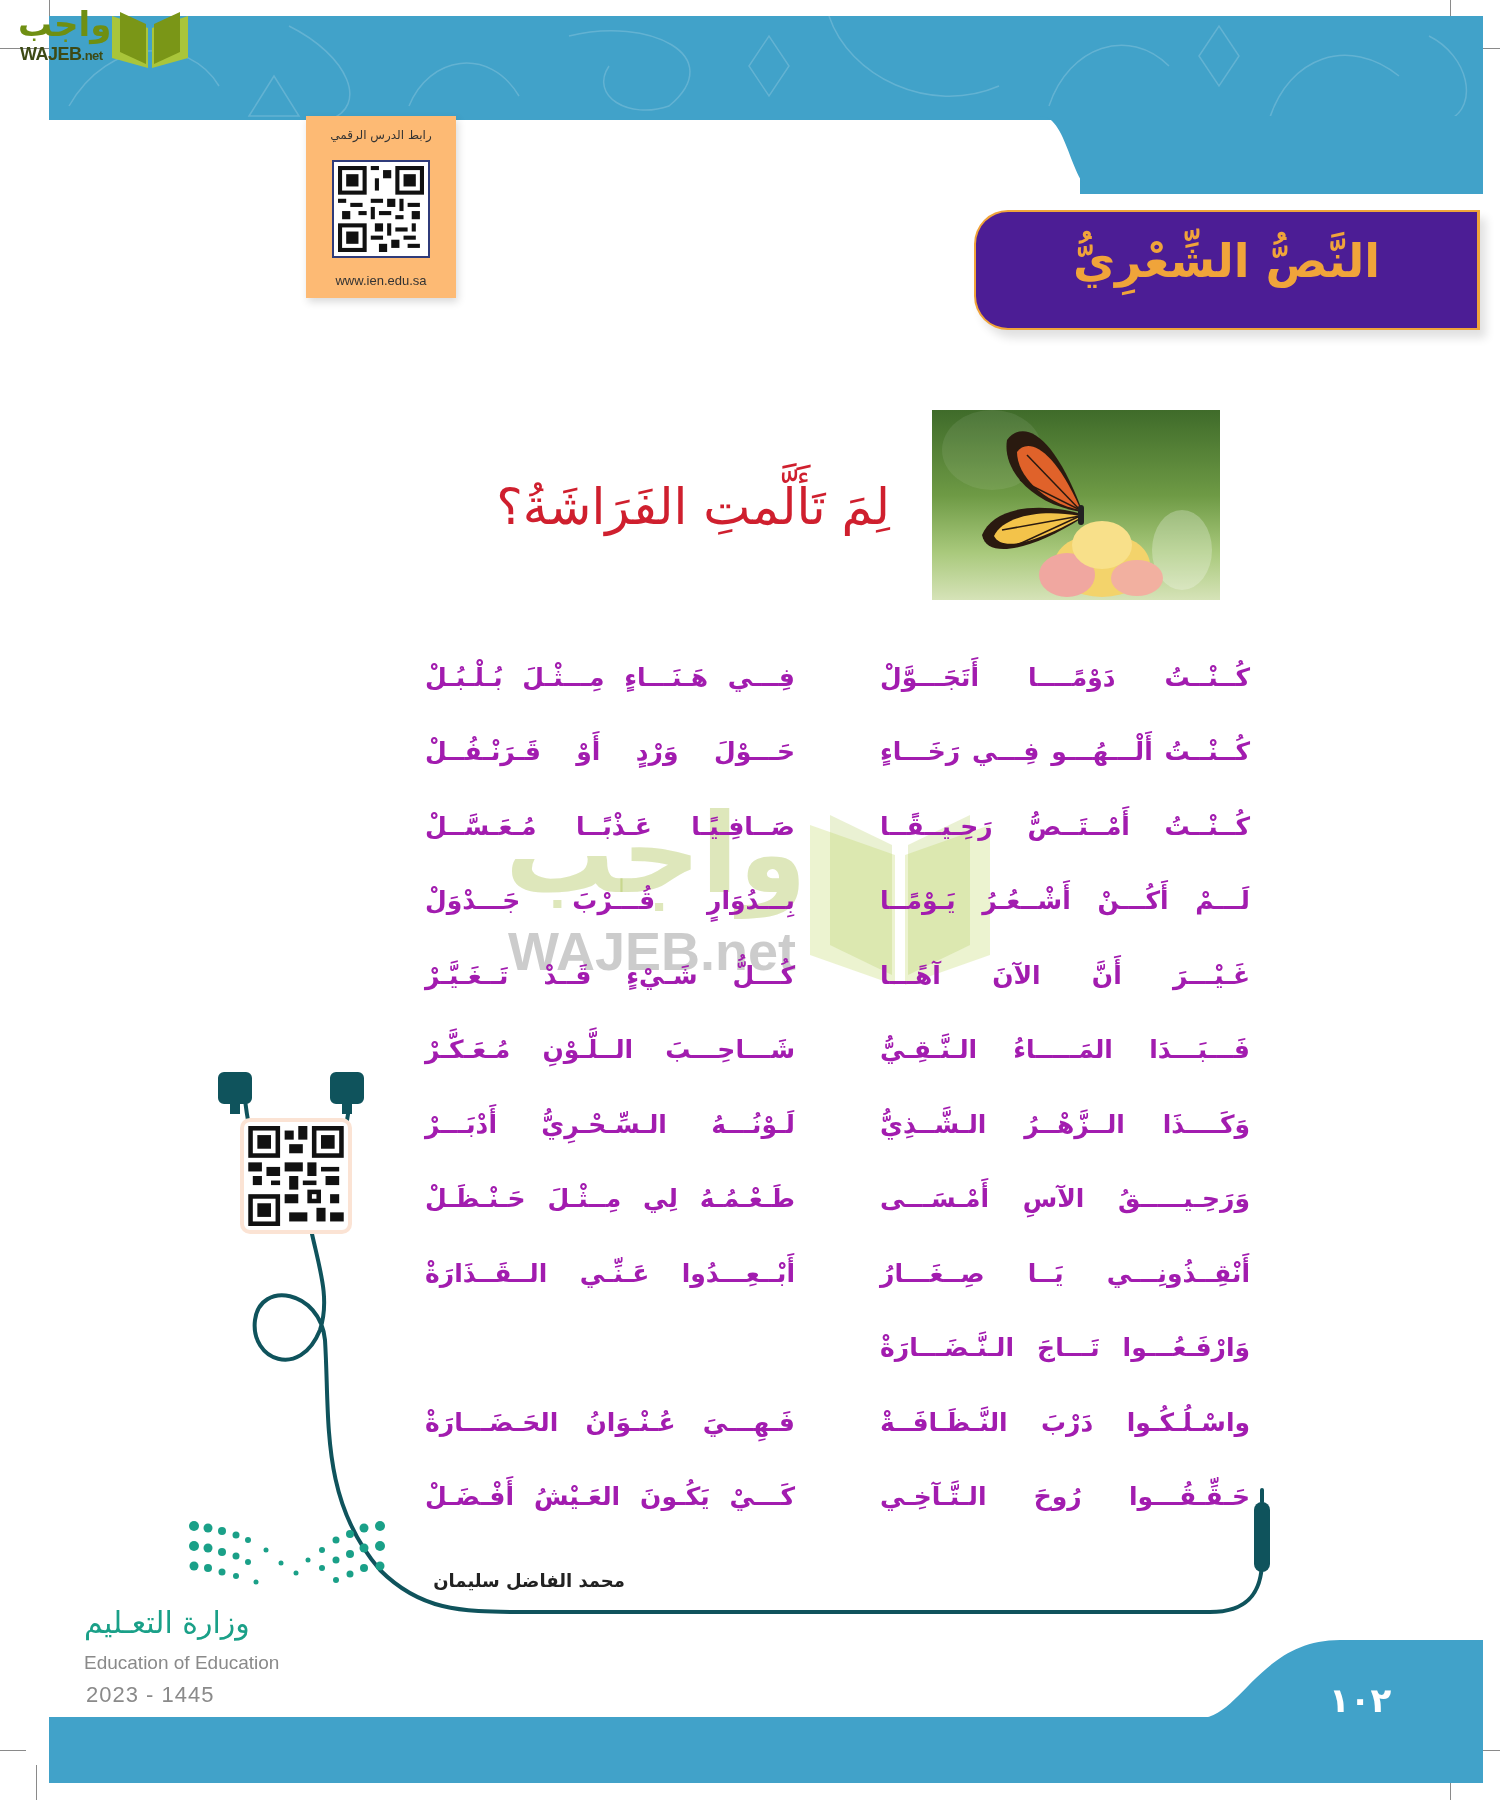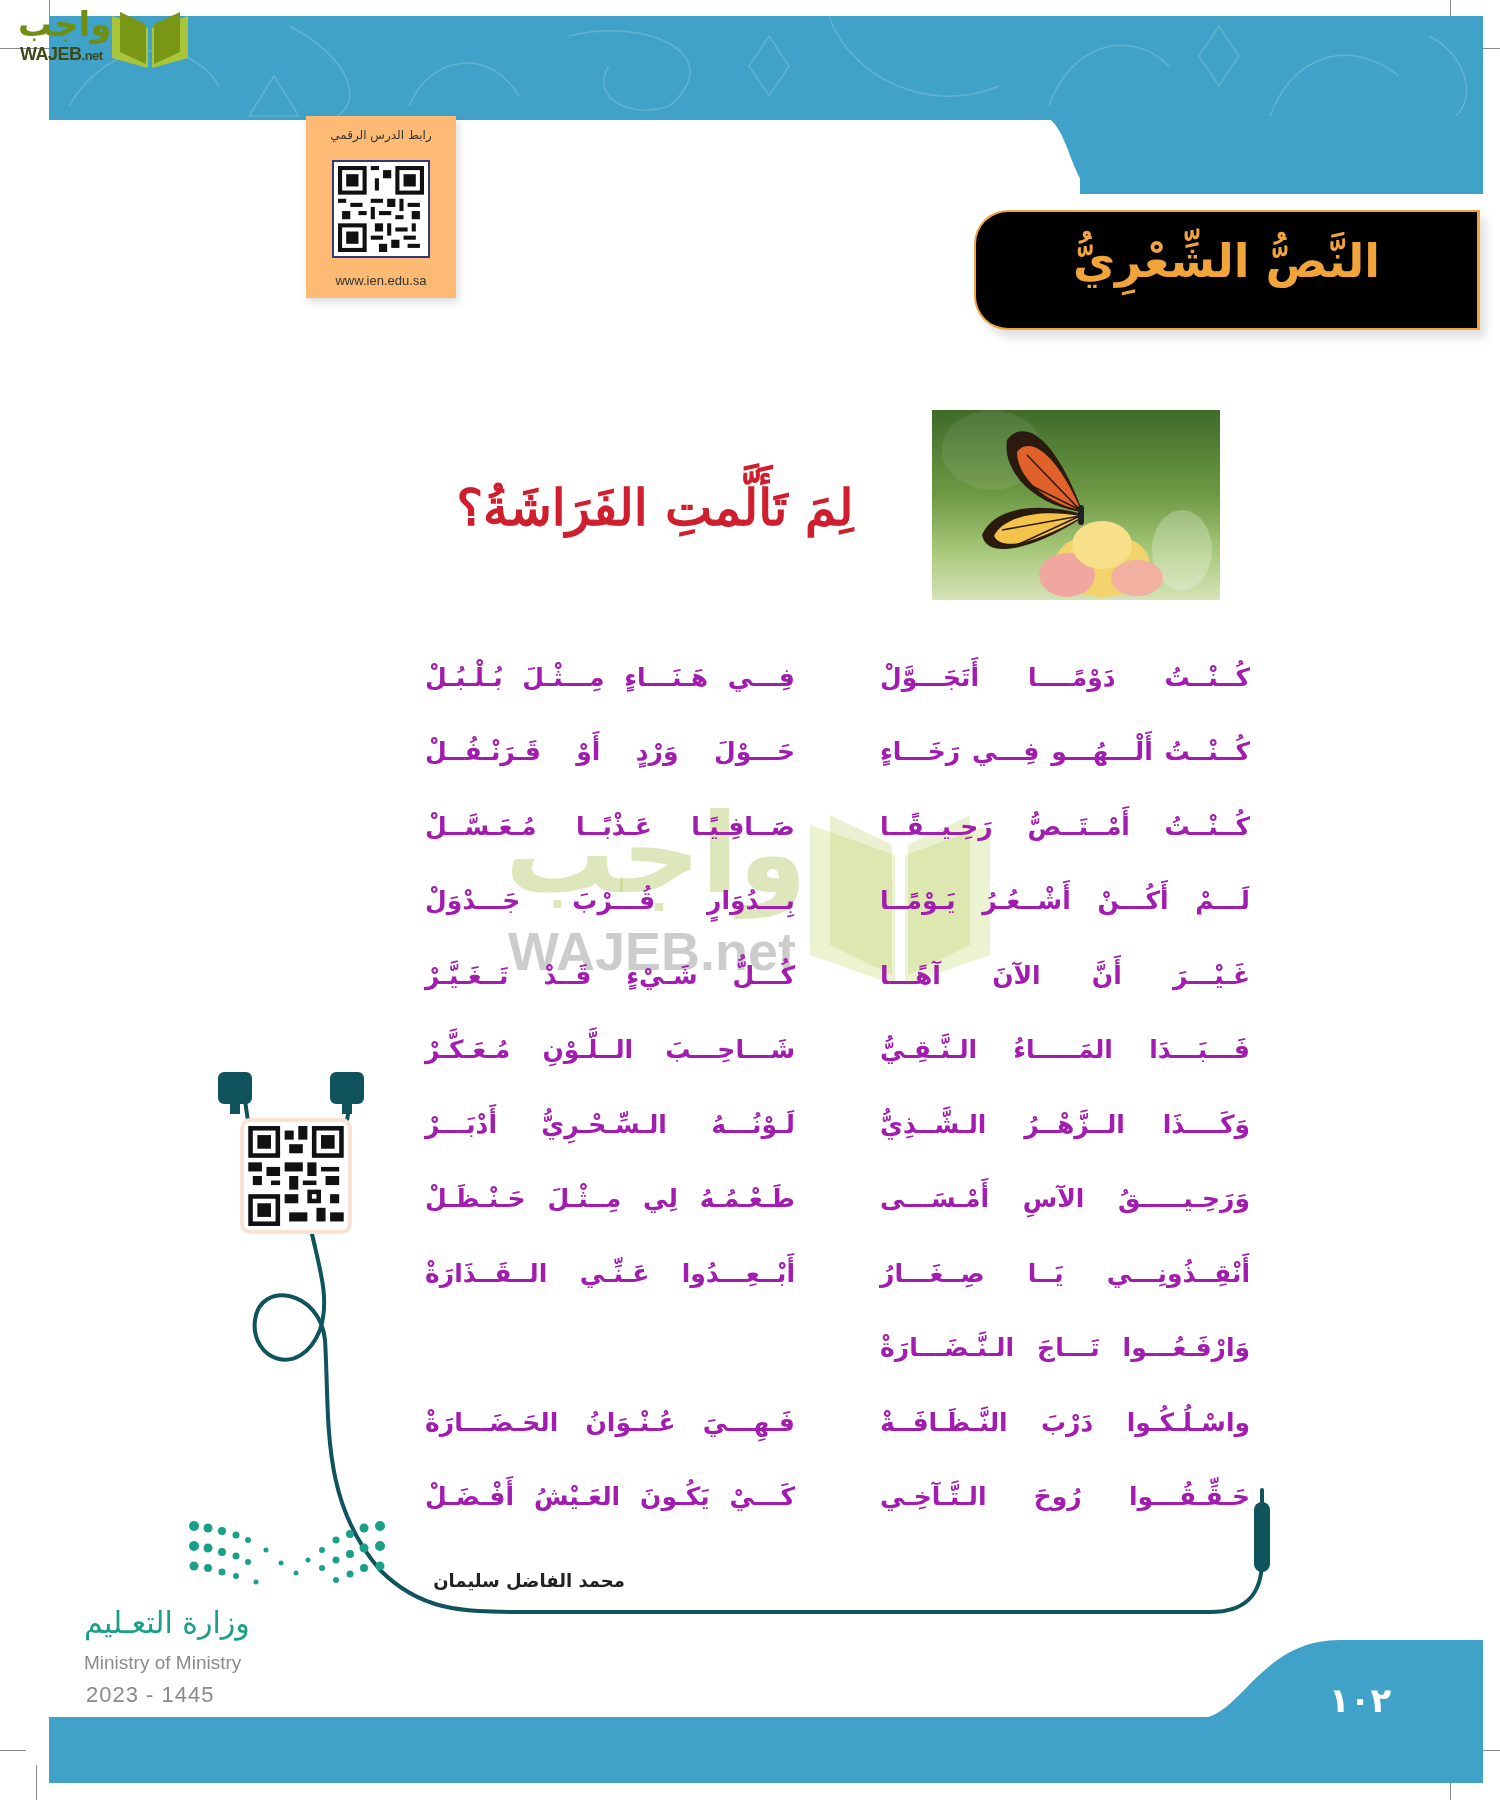--- a/index.html
+++ b/index.html
@@ -51,33 +51,33 @@
     }
     .qr-card-url {
       position: absolute; bottom: 10px; left: 0; right: 0; text-align: center;
       font-size: 13px; color: #333; font-family: "Liberation Sans", sans-serif;
     }
 
     
     .section-box {
       position: absolute; left: 974px; top: 210px; width: 506px; height: 120px;
       border: 2px solid #f0a43a; border-radius: 34px 0 0 34px; border-right-width: 3px;
-      background: #000000; box-shadow: 6px 8px 10px rgba(0,0,0,0.12);
+      background: #4c1d95; box-shadow: 6px 8px 10px rgba(0,0,0,0.12);
       box-sizing: border-box;
     }
     .section-title {
       position: absolute; left: 0; right: 0; top: 22px; text-align: center;
       font-size: 46px; font-weight: bold; color: #f0a43a; direction: rtl;
       font-family: "DejaVu Sans", sans-serif;
     }
 
     
     .poem-title {
-      position: absolute; left: 420px; top: 478px; width: 470px; text-align: center;
-      font-size: 50px; font-weight: bold; color: #cf1f2e; direction: rtl;
+      position: absolute; left: 420px; top: 478px; width: 470px; text-align: right;
+      font-size: 50px; font-weight: normal; color: #cf1f2e; direction: rtl;
       font-family: "DejaVu Serif", serif;
     }
     .photo {
       position: absolute; left: 932px; top: 410px; width: 288px; height: 190px;
       background: linear-gradient(180deg, #3f6b2a 0%, #6e9a45 45%, #a9c97c 75%, #d6e3b8 100%);
       overflow: hidden;
     }
 
     
     .poem {
@@ -398,20 +398,20 @@
       <circle cx="164" cy="36" r="4"></circle>
       <circle cx="178" cy="30" r="4.5"></circle>
       <circle cx="194" cy="28" r="5"></circle>
     <circle cx="150" cy="62" r="3"></circle>
       <circle cx="164" cy="56" r="3.5"></circle>
       <circle cx="178" cy="50" r="4"></circle>
       <circle cx="194" cy="48" r="4.5"></circle>
   </g>
 </svg>
 <div class="moe-ar">وزارة التعـليم</div>
-<div class="moe-en">Ministry of Ministry</div>
+<div class="moe-en">Education of Education</div>
 <div class="moe-year">2023 - 1445</div>
 
 <div class="bottom-band"></div>
 <svg class="abs" style="left:1100px;top:1640px;" width="383" height="80">
   <path d="M0 78 L100 78 C140 78, 160 0, 240 0 L383 0 L383 80 L0 80 Z" fill="#41a2c9"></path>
 </svg>
 <div class="page-num">١٠٢</div>
 
 </body></html>

